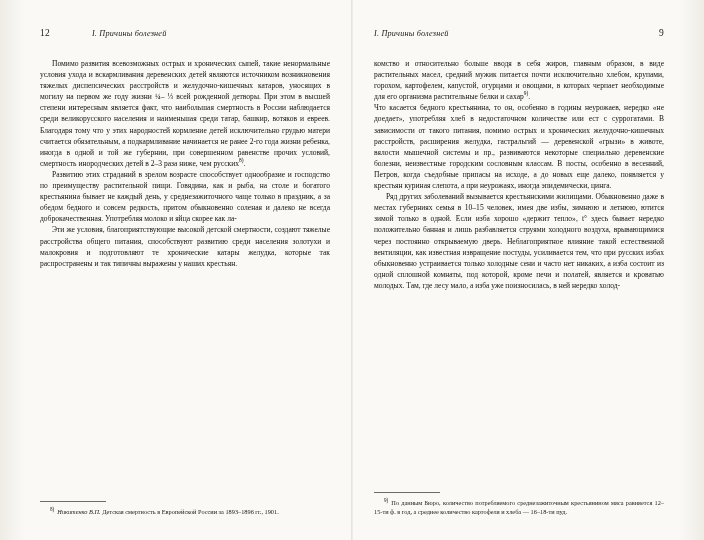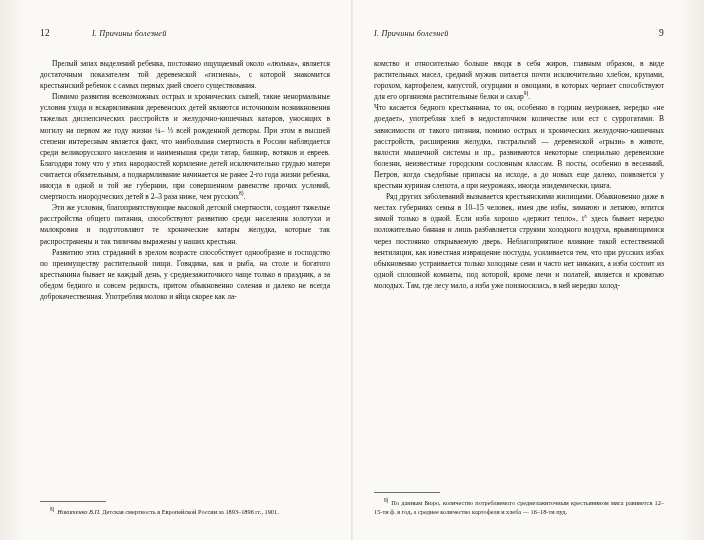--- a/index.html
+++ b/index.html
@@ -142,42 +142,41 @@
 <div class="page">
   <div class="spread">
 
     <div class="leaf left">
       <div class="runhead left">
         <span class="folio">12</span>
         <span class="title">I. Причины болезней</span>
       </div>
 
       <div class="body">
-        <p>Прелый запах выделений ребенка, постоянно ощущаемый около «люлька», является достаточным показателем той деревенской «гигиены», с которой знакомится крестьянский ребенок с самых первых дней своего существования.</p>
         <p><span>Помимо развития всевозможных острых и хронических сыпей, такие ненормальные условия ухода и вскармливания деревенских детей являются источником возникновения тяжелых диспепсических расстройств и желудочно-кишечных катаров, уносящих в могилу на первом же году жизни ¼– ⅓ всей рожденной детворы. При этом в высшей степени интересным является факт, что наибольшая смертность в России наблюдается среди великорусского населения и наименьшая среди татар, башкир, вотяков и евреев. Благодаря тому что у этих народностей кормление детей исключительно грудью матери считается обязательным, а подкармливание начинается не ранее 2-го года жизни ребенка, иногда в одной и той же губернии, при совершенном равенстве прочих условий, смертность инородческих детей в 2–3 раза ниже, чем русских</span><span class="sup">8)</span>.</p>
+        <p>Развитию этих страданий в зрелом возрасте способствует однообразие и господство по преимуществу растительной пищи. Говядина, как и рыба, на столе и богатого крестьянина бывает не каждый день, у среднезажиточного чаще только в праздник, а за обедом бедного и совсем редкость, притом обыкновенно соленая и далеко не всегда доброкачественная. Употребляя молоко и яйца скорее как ла-</p>
         <p>Эти же условия, благоприятствующие высокой детской смертности, создают тяжелые расстройства общего питания, способствуют развитию среди населения золотухи и малокровия и подготовляют те хронические катары желудка, которые так распространены и так типичны выражены у наших крестьян.</p>
-        <p>Развитию этих страданий в зрелом возрасте способствует однообразие и господство по преимуществу растительной пищи. Говядина, как и рыба, на столе и богатого крестьянина бывает не каждый день, у среднезажиточного чаще только в праздник, а за обедом бедного и совсем редкость, притом обыкновенно соленая и далеко не всегда доброкачественная. Употребляя молоко и яйца скорее как ла-</p>
       </div>
 
       <div class="footnote-area">
         <div class="fn-rule"></div>
         <div class="footnote">
           <span class="fn-indent"></span><span class="fn-mark">8)</span><i>Никитенко В.П.</i> <span>Детская смертность в Европейской России за 1893–1896 гг., 1901.</span>
         </div>
       </div>
     </div>
 
     <div class="leaf right">
       <div class="runhead right">
         <span class="title">I. Причины болезней</span>
         <span class="folio">9</span>
       </div>
 
       <div class="body">
-        <p class="noindent"><span>комство и относительно больше вводя в себя жиров, главным образом, в виде растительных масел, средний мужик питается почти исключительно хлебом, крупами, горохом, картофелем, капустой, огурцами и овощами, в которых черпает способствуют для его организма растительные белки и сахар</span><span class="sup">9)</span>.</p>
+        <p class="noindent"><span>комство и относительно больше вводя в себя жиров, главным образом, в виде растительных масел, средний мужик питается почти исключительно хлебом, крупами, горохом, картофелем, капустой, огурцами и овощами, в которых черпает необходимые для его организма растительные белки и сахар</span><span class="sup">9)</span>.</p>
         <p class="noindent">Что касается бедного крестьянина, то он, особенно в годины неурожаев, нередко «не доедает», употребляя хлеб в недостаточном количестве или ест с суррогатами. В зависимости от такого питания, помимо острых и хронических желудочно-кишечных расстройств, расширения желудка, гастральгий — деревенской «грызи» в животе, вялости мышечной системы и пр., развиваются некоторые специально деревенские болезни, неизвестные городским сословным классам. В посты, особенно в весенний, Петров, когда съедобные припасы на исходе, а до новых еще далеко, появляется у крестьян куриная слепота, а при неурожаях, иногда эпидемически, цинга.</p>
         <p>Ряд других заболеваний вызывается крестьянскими жилищами. Обыкновенно даже в местах губерниях семья в 10–15 человек, имея две избы, зимнюю и летнюю, ютится зимой только в одной. Если изба хорошо «держит тепло», t° здесь бывает нередко положительно банная и лишь разбавляется струями холодного воздуха, врывающимися через постоянно открываемую дверь. Неблагоприятное влияние такой естественной вентиляции, как известная извращение постуды, усиливается тем, что при русских избах обыкновенно устраивается только холодные сени и часто нет никаких, а изба состоит из одной сплошной комнаты, под которой, кроме печи и полатей, является и кроватью молодых. Там, где лесу мало, а изба уже поизносилась, в ней нередко холод-</p>
       </div>
 
       <div class="footnote-area">
         <div class="fn-rule"></div>
         <div class="footnote">
           <span class="fn-indent"></span><span class="fn-mark">9)</span><span>По данным Бюро, количество потребляемого среднезажиточным крестьянином мяса равняется 12–15-ти ф. в год, а среднее количество картофеля и хлеба — 16–18-ти пуд.</span>
         </div>
       </div>

